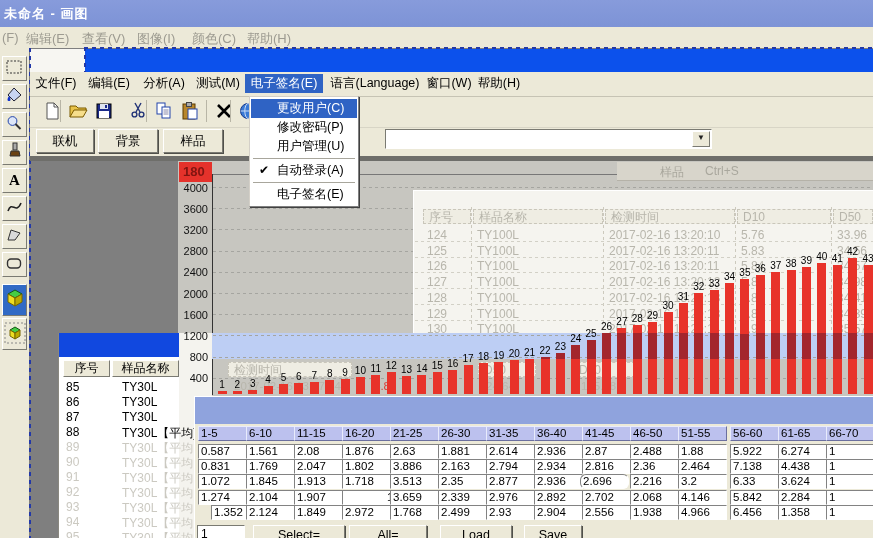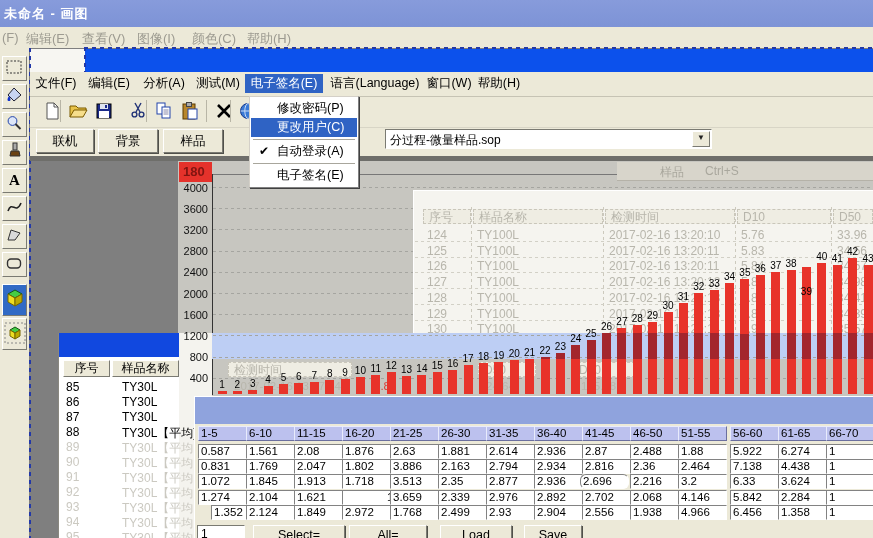--- a/index.html
+++ b/index.html
@@ -185,21 +185,20 @@
         </svg></span>
     </div>
     <div style="position: absolute; left: 30px; top: 3px; width: 1px; height: 22px; background: rgb(184, 181, 166);"></div>
     <div style="position: absolute; left: 116px; top: 3px; width: 1px; height: 22px; background: rgb(184, 181, 166);"></div>
     <div style="position: absolute; left: 176px; top: 3px; width: 1px; height: 22px; background: rgb(184, 181, 166);"></div>
     <div style="position: absolute; left: 200px; top: 3px; width: 1px; height: 22px; background: rgb(184, 181, 166);"></div>
   </div>
 
 <div class="abs" style="left:30px;top:128px;width:843px;height:28px;background:#ECE9D8;" id="app-buttonrow">
   <div class="abs sunken" style="left:355px;top:1px;width:325px;height:18px;">
-    <span style="position:absolute;left:4px;top:2px;font-size:12px;white-space:nowrap;">分过程-微量样品.sop</span>
     <span class="raised" style="position:absolute;right:1px;top:1px;width:16px;height:14px;text-align:center;">
       <span style="font-size:8px;position:relative;top:-3px;color:#222;">▼</span>
     </span>
   </div>
 <div class="btn" style="left: 6px; top: 1px; width: 58px; height: 24px; line-height: 23px;">联机</div>
     <div class="btn" style="left: 68px; top: 1px; width: 60px; height: 24px; line-height: 23px;">背景</div>
     <div class="btn" style="left: 133px; top: 1px; width: 60px; height: 24px; line-height: 23px;">样品</div>
   </div>
 <div class="abs" style="left:30px;top:156px;width:843px;height:5px;background:#6E6E6A;"></div>
 
@@ -361,21 +360,21 @@
     <div class="barlabel" style="left: 551.5px; top: 110.2px;">34</div>
     <div class="bar" style="left: 562.4px; top: 117.5px; height: 115.5px; background: linear-gradient(rgb(232, 51, 42) 0px, rgb(232, 51, 42) 54.5px, rgb(163, 38, 45) 54.5px, rgb(163, 38, 45) 80.5px, rgb(232, 51, 42) 80.5px, rgb(232, 51, 42) 100%);"></div>
     <div class="barlabel" style="left: 566.9px; top: 105.5px;">35</div>
     <div class="bar" style="left: 577.8px; top: 114px; height: 119px; background: linear-gradient(rgb(232, 51, 42) 0px, rgb(232, 51, 42) 58px, rgb(163, 38, 45) 58px, rgb(163, 38, 45) 84px, rgb(232, 51, 42) 84px, rgb(232, 51, 42) 100%);"></div>
     <div class="barlabel" style="left: 582.3px; top: 102px;">36</div>
     <div class="bar" style="left: 593.2px; top: 110.6px; height: 122.4px; background: linear-gradient(rgb(232, 51, 42) 0px, rgb(232, 51, 42) 61.4px, rgb(163, 38, 45) 61.4px, rgb(163, 38, 45) 87.4px, rgb(232, 51, 42) 87.4px, rgb(232, 51, 42) 100%);"></div>
     <div class="barlabel" style="left: 597.7px; top: 98.6px;">37</div>
     <div class="bar" style="left: 608.6px; top: 109px; height: 124px; background: linear-gradient(rgb(232, 51, 42) 0px, rgb(232, 51, 42) 63px, rgb(163, 38, 45) 63px, rgb(163, 38, 45) 89px, rgb(232, 51, 42) 89px, rgb(232, 51, 42) 100%);"></div>
     <div class="barlabel" style="left: 613.1px; top: 97px;">38</div>
     <div class="bar" style="left: 623.9px; top: 105.8px; height: 127.2px; background: linear-gradient(rgb(232, 51, 42) 0px, rgb(232, 51, 42) 66.2px, rgb(163, 38, 45) 66.2px, rgb(163, 38, 45) 92.2px, rgb(232, 51, 42) 92.2px, rgb(232, 51, 42) 100%);"></div>
-    <div class="barlabel" style="left: 628.4px; top: 93.8px; margin-top: 31px;">39</div>
+    <div class="barlabel" style="left: 628.4px; top: 93.8px;">39</div>
     <div class="bar" style="left: 639.3px; top: 102.4px; height: 130.6px; background: linear-gradient(rgb(232, 51, 42) 0px, rgb(232, 51, 42) 69.6px, rgb(163, 38, 45) 69.6px, rgb(163, 38, 45) 95.6px, rgb(232, 51, 42) 95.6px, rgb(232, 51, 42) 100%);"></div>
     <div class="barlabel" style="left: 643.8px; top: 90.4px;">40</div>
     <div class="bar" style="left: 654.7px; top: 103.9px; height: 129.1px; background: linear-gradient(rgb(232, 51, 42) 0px, rgb(232, 51, 42) 68.1px, rgb(163, 38, 45) 68.1px, rgb(163, 38, 45) 94.1px, rgb(232, 51, 42) 94.1px, rgb(232, 51, 42) 100%);"></div>
     <div class="barlabel" style="left: 659.2px; top: 91.9px;">41</div>
     <div class="bar" style="left: 670.1px; top: 97.3px; height: 135.7px; background: linear-gradient(rgb(232, 51, 42) 0px, rgb(232, 51, 42) 74.7px, rgb(163, 38, 45) 74.7px, rgb(163, 38, 45) 100.7px, rgb(232, 51, 42) 100.7px, rgb(232, 51, 42) 100%);"></div>
     <div class="barlabel" style="left: 674.6px; top: 85.3px;">42</div>
     <div class="bar" style="left: 685.5px; top: 103.9px; height: 129.1px; background: linear-gradient(rgb(232, 51, 42) 0px, rgb(232, 51, 42) 68.1px, rgb(163, 38, 45) 68.1px, rgb(163, 38, 45) 94.1px, rgb(232, 51, 42) 94.1px, rgb(232, 51, 42) 100%);"></div>
     <div class="barlabel" style="left: 690px; top: 91.9px;">43</div>
   </div>
 
@@ -487,21 +486,21 @@
     <div class="bt-cell" style="left: 291px; top: 77.4px;">2.877</div>
     <div class="bt-cell" style="left: 339px; top: 77.4px;">2.936</div>
     <div class="bt-cell" style="left: 385px; top: 77.4px; border-radius: 6px;">2.696</div>
     <div class="bt-cell" style="left: 435px; top: 77.4px;">2.216</div>
     <div class="bt-cell" style="left: 483px; top: 77.4px;">3.2</div>
     <div class="bt-cell" style="left: 535px; top: 77.4px;">6.33</div>
     <div class="bt-cell" style="left: 583px; top: 77.4px;">3.624</div>
     <div class="bt-cell" style="left: 631px; top: 77.4px;">1</div>
     <div class="bt-cell" style="left: 3px; top: 92.6px;">1.274</div>
     <div class="bt-cell" style="left: 51px; top: 92.6px;">2.104</div>
-    <div class="bt-cell" style="left: 99px; top: 92.6px;">1.621</div>
+    <div class="bt-cell" style="left: 99px; top: 92.6px;">1.907</div>
     <div class="bt-cell" style="left: 147px; top: 92.6px; padding-left: 44px;">1.763</div>
     <div class="bt-cell" style="left: 195px; top: 92.6px;">3.659</div>
     <div class="bt-cell" style="left: 243px; top: 92.6px;">2.339</div>
     <div class="bt-cell" style="left: 291px; top: 92.6px;">2.976</div>
     <div class="bt-cell" style="left: 339px; top: 92.6px;">2.892</div>
     <div class="bt-cell" style="left: 387px; top: 92.6px;">2.702</div>
     <div class="bt-cell" style="left: 435px; top: 92.6px;">2.068</div>
     <div class="bt-cell" style="left: 483px; top: 92.6px;">4.146</div>
     <div class="bt-cell" style="left: 535px; top: 92.6px;">5.842</div>
     <div class="bt-cell" style="left: 583px; top: 92.6px;">2.284</div>
@@ -527,19 +526,20 @@
 </div>
 <div id="bottom-buttons">
     <div class="btn" style="left: 253px; top: 525px; width: 92px; height: 20px; line-height: 18px; position: absolute;">Select=</div>
     <div class="btn" style="left: 349px; top: 525px; width: 78px; height: 20px; line-height: 18px; position: absolute;">All=</div>
     <div class="btn" style="left: 440px; top: 525px; width: 72px; height: 20px; line-height: 18px; position: absolute;">Load</div>
     <div class="btn" style="left: 524px; top: 525px; width: 58px; height: 20px; line-height: 18px; position: absolute;">Save</div>
   </div>
 
 <div class="abs" style="left:249px;top:96px;width:106px;background:#FFFFFF;border:1px solid #808080;
             border-top-color:#D4D0C8;border-left-color:#D4D0C8;box-shadow:1px 1px 0 #404040;padding:2px 1px;" id="dropdown">
+    <div class="menu-item" style="background: rgb(47, 99, 196); color: rgb(255, 255, 255);">更改用户(C)</div>
     <div class="menu-item">修改密码(P)</div>
-    <div class="menu-item" style="background: rgb(47, 99, 196); color: rgb(255, 255, 255);">更改用户(C)</div>
+    <div class="menu-item">用户管理(U)</div>
     <div class="menu-sep"></div>
     <div class="menu-item">自动登录(A)<span style="position: absolute; left: 8px; top: 0px; font-size: 12px;">✔</span></div>
     <div class="menu-sep"></div>
     <div class="menu-item">电子签名(E)</div>
   </div>
 
 </body></html>

